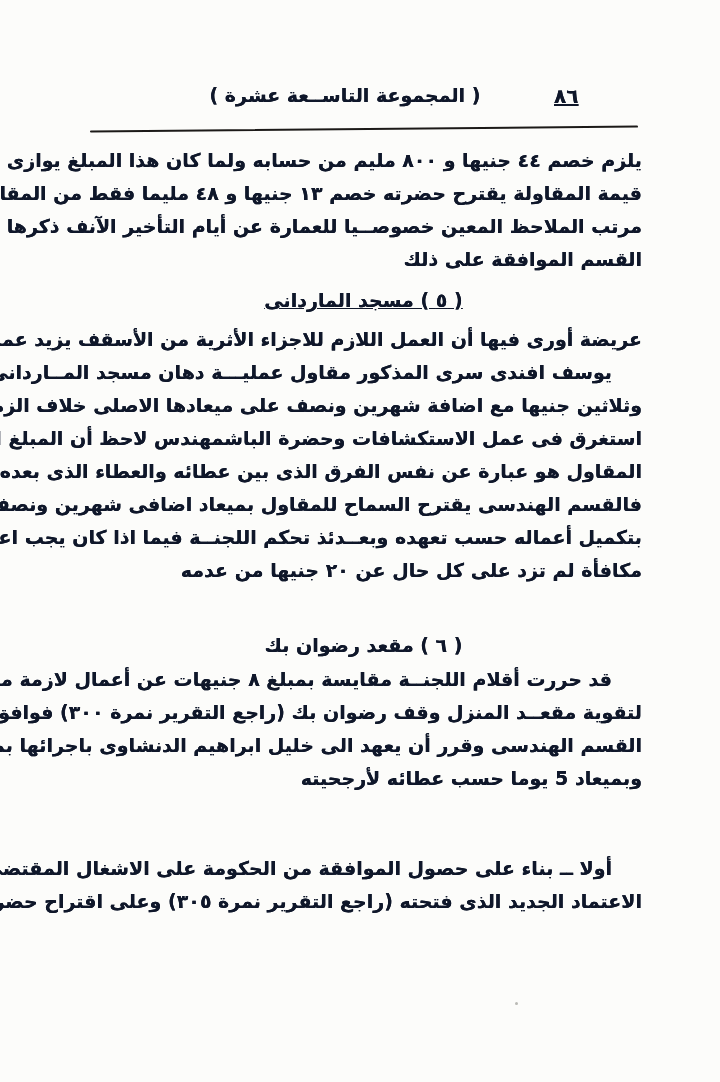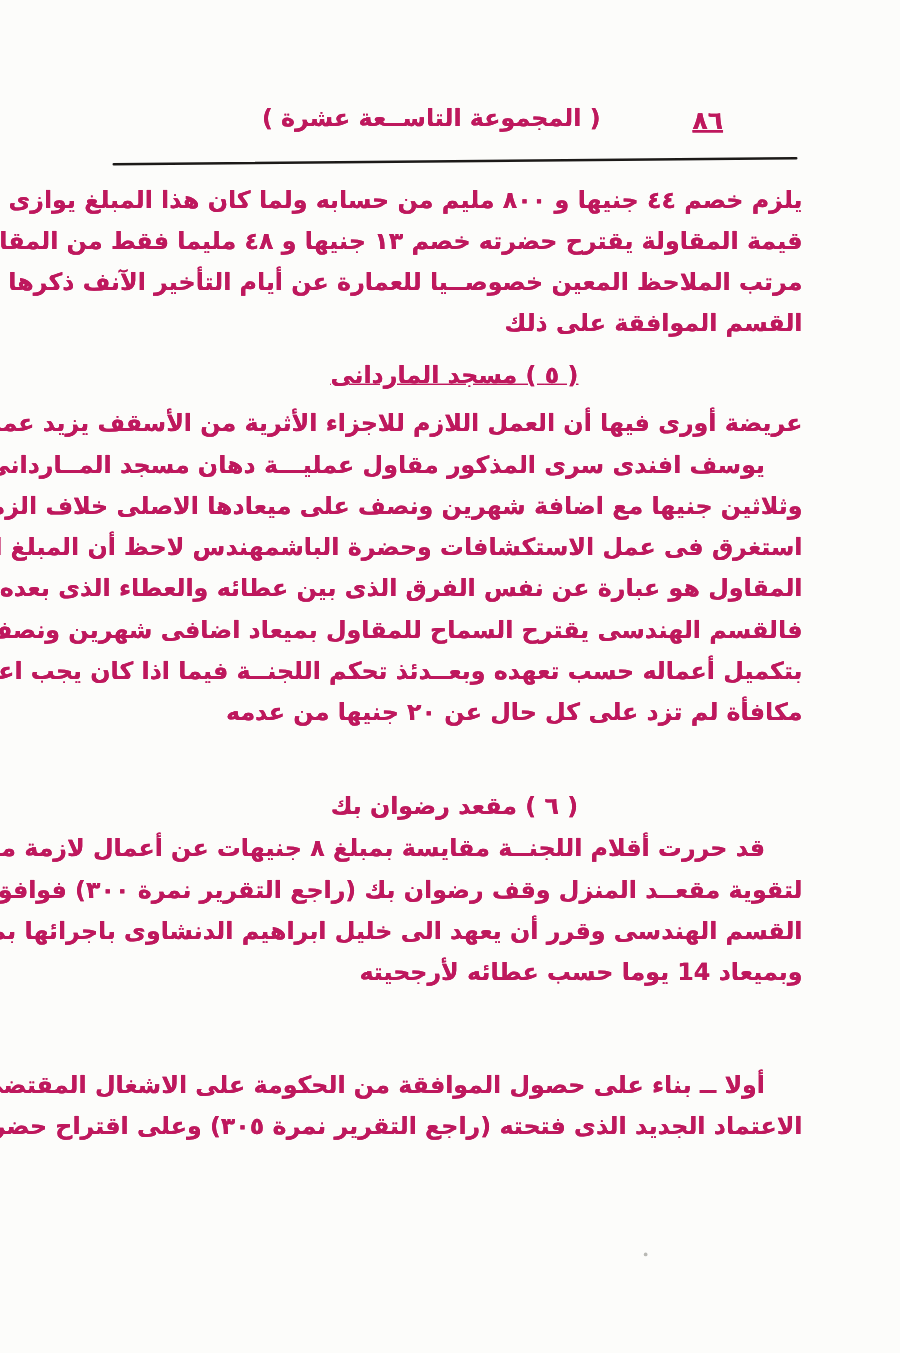--- a/index.html
+++ b/index.html
@@ -3,21 +3,21 @@
 <meta charset="utf-8">
 <style>
   html, body { margin: 0; padding: 0; background: #e8e8e6; }
   .page {
     position: relative;
     width: 720px;
     height: 1082px;
     margin: 0 auto;
     background: #fcfcfa;
     font-family: "DejaVu Sans", sans-serif;
-    color: #be185d;
+    color: #0f172a;
     overflow: hidden;
   }
   .running-head-title {
     position: absolute;
     left: 60px;
     top: 84px;
     width: 570px;
     direction: rtl;
     text-align: center;
     font-size: 19px;
@@ -122,21 +122,21 @@
     <div class="line">بتكميل أعماله حسب تعهده وبعــدئذ تحكم اللجنــة فيما اذا كان يجب اعطاؤه</div>
     <div class="line last">مكافأة لم تزد على كل حال عن ٢٠ جنيها من عدمه</div>
   </div>
 
   <div class="sec-heading h6">( ٦ ) مقعد رضوان بك</div>
 
   <div class="para p3">
     <div class="line indent">قد حررت أقلام اللجنــة مقايسة بمبلغ ٨ جنيهات عن أعمال لازمة مبــدئيا</div>
     <div class="line">لتقوية مقعــد المنزل وقف رضوان بك (راجع التقرير نمرة ٣٠٠) فوافق عليها</div>
     <div class="line">القسم الهندسى وقرر أن يعهد الى خليل ابراهيم الدنشاوى باجرائها بمبلغ المقايسة</div>
-    <div class="line last">وبميعاد 14 يوما حسب عطائه لأرجحيته</div>
+    <div class="line last">وبميعاد 5 يوما حسب عطائه لأرجحيته</div>
   </div>
 
 
   <div class="para p4">
     <div class="line indent">أولا ــ بناء على حصول الموافقة من الحكومة على الاشغال المقتضى اجراؤها من</div>
     <div class="line">الاعتماد الجديد الذى فتحته (راجع التقرير نمرة ٣٠٥) وعلى اقتراح حضرة هرتس بك</div>
   </div>
 
   <div class="speck"></div>
 

